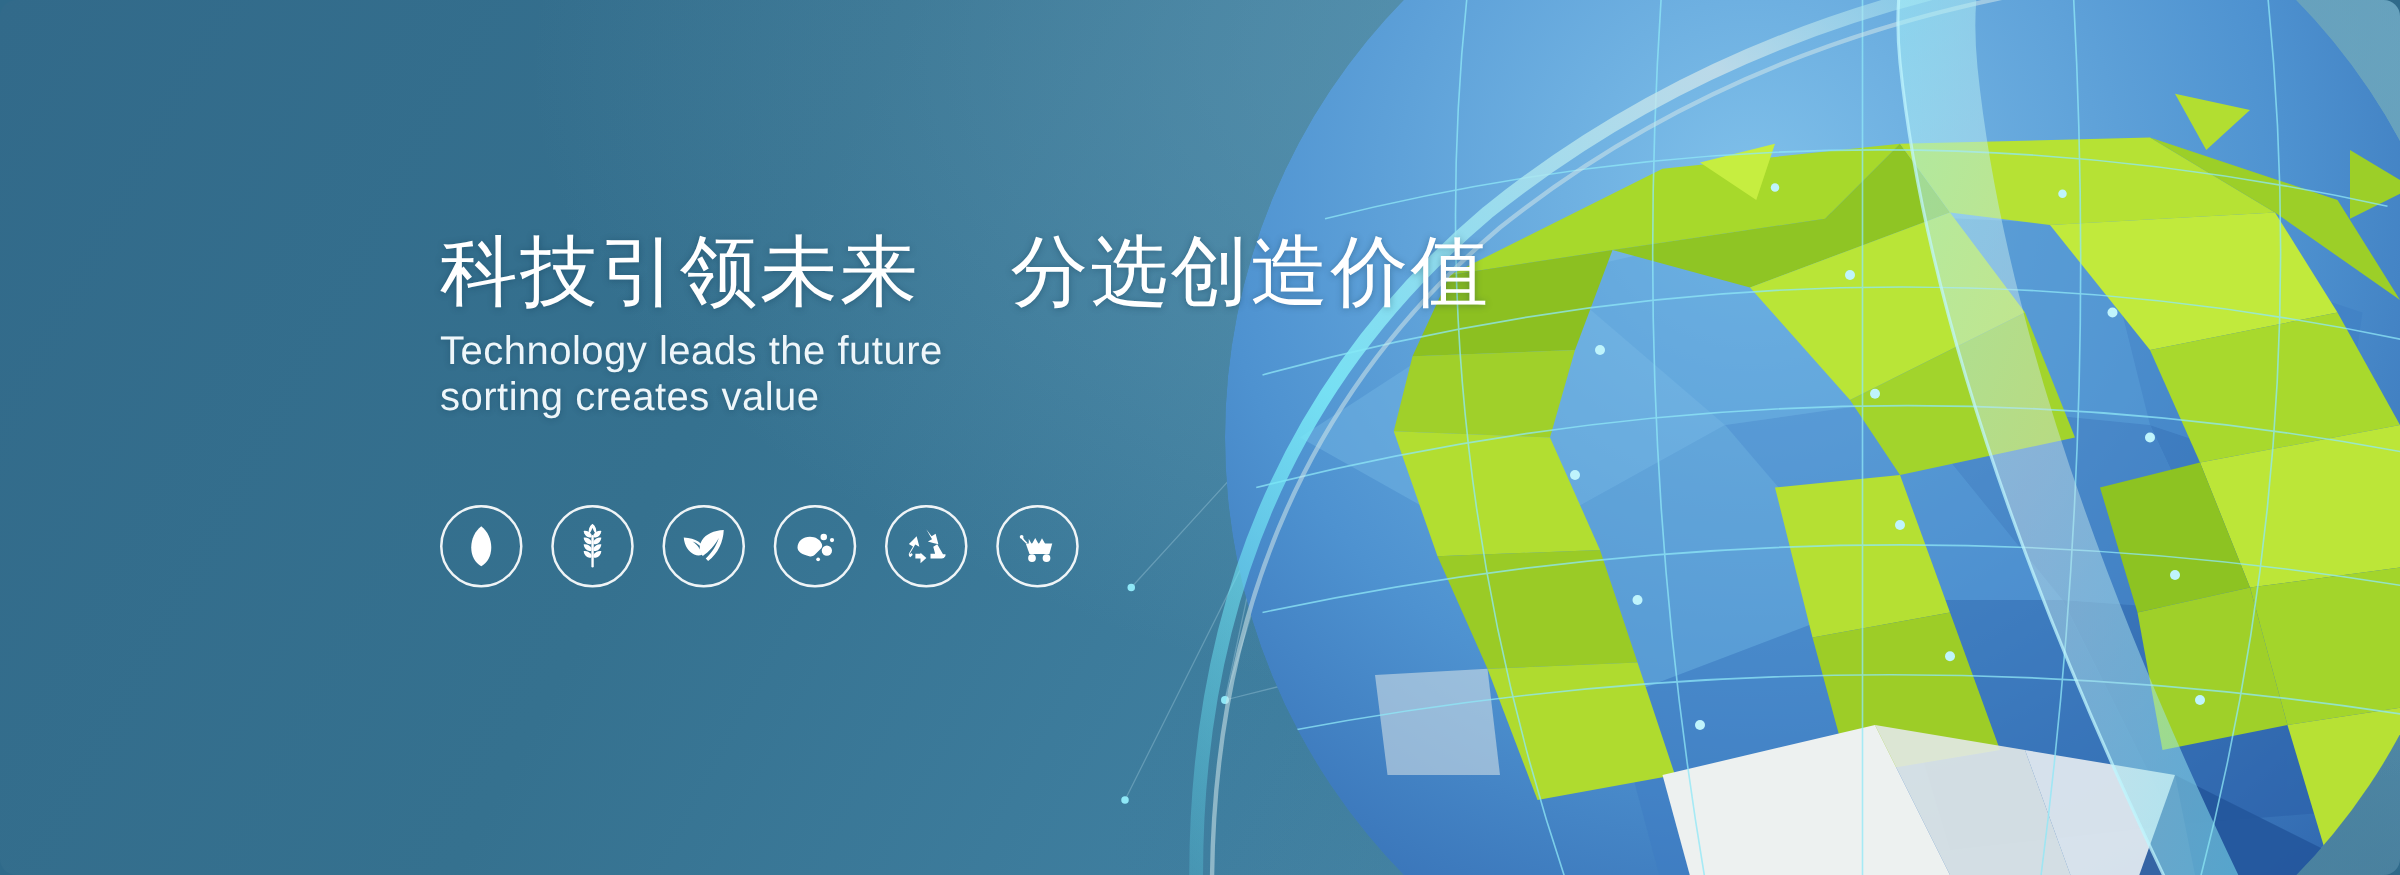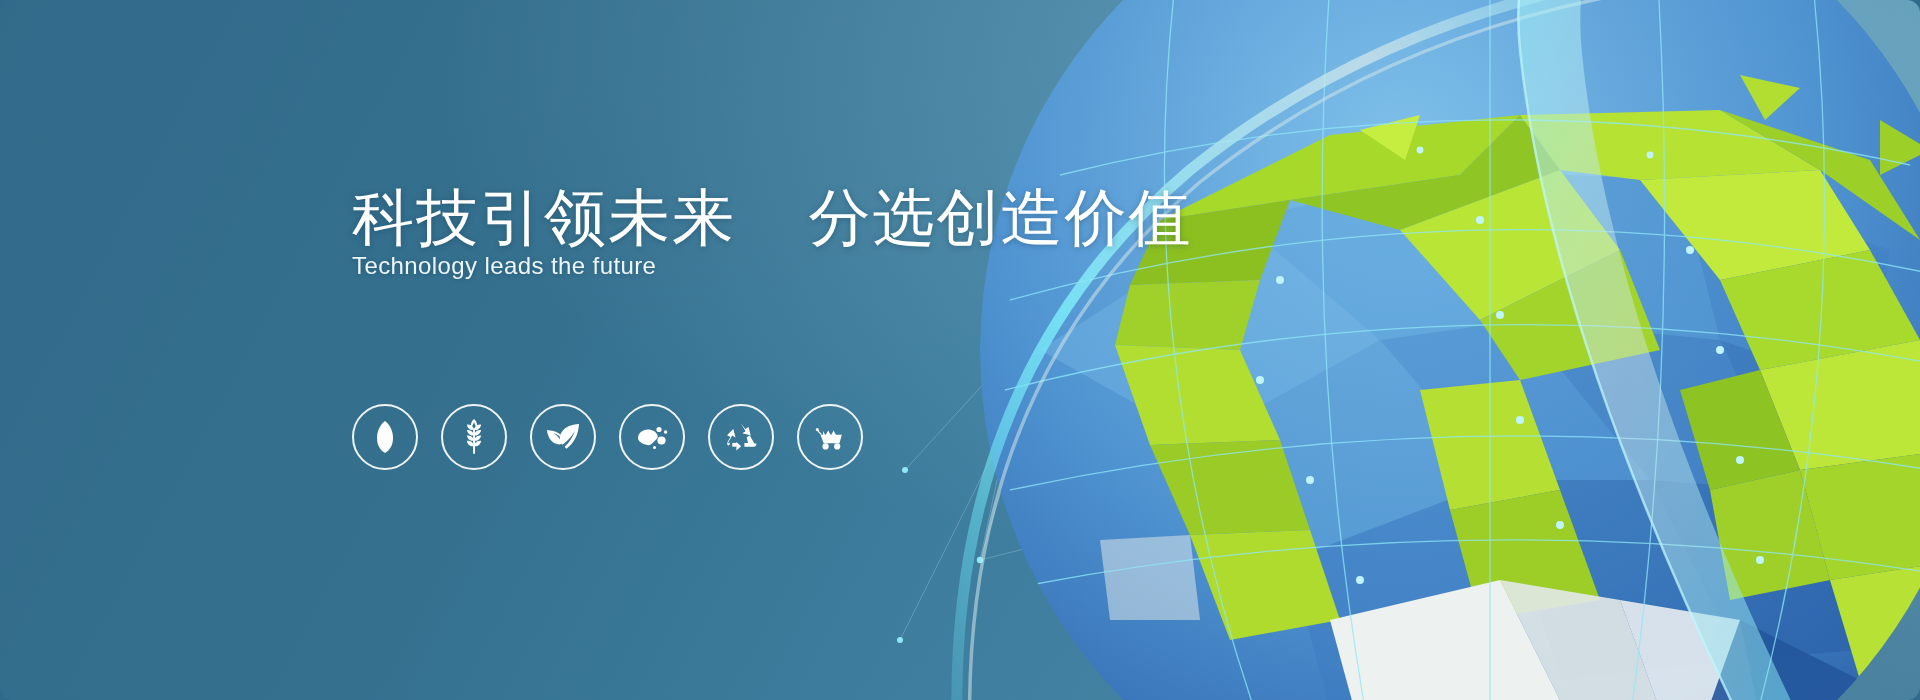--- a/index.html
+++ b/index.html
@@ -25,21 +25,21 @@
 
   
   .copy{position:absolute;left:352px;top:185px;width:900px;color:#fff;}
   .headline{
     font-size:62px;line-height:1.05;font-weight:400;letter-spacing:2px;
     color:#ffffff;white-space:nowrap;
     text-shadow:0 1px 6px rgba(10,45,70,.35);
   }
   .headline .gap{display:inline-block;width:34px;}
   .sub{
-    margin-top:2px;font-size:24px;line-height:1.14;font-weight:300;
+    margin-top:12px;font-size:32px;line-height:1.14;font-weight:300;
     color:#eef6fa;letter-spacing:.4px;
     text-shadow:0 1px 5px rgba(10,45,70,.3);
   }
   .sub div{white-space:nowrap;}
 
   
   .icons{position:absolute;left:352px;top:404px;display:flex;gap:23px;}
   .ico{
     width:66px;height:66px;border-radius:50%;
     border:2px solid rgba(255,255,255,.92);
@@ -234,20 +234,21 @@
   </div>
 
   <div class="copy">
     <div class="headline">
       <span>科技引领未来</span>
       <span class="gap"></span>
       <span>分选创造价值</span>
     </div>
     <div class="sub">
       <div>Technology leads the future</div>
+      <div>sorting creates value</div>
     </div>
   </div>
 
   <div class="icons">
 
     <div class="ico">
       <svg width="30" height="34" viewBox="0 0 30 34">
         <path d="M15 1c5 4 8 10 8 17 0 7-3 12-8 15-5-3-8-8-8-15C7 11 10 5 15 1z"></path>
         <path d="M15 4c-2.6 3.4-4 8.2-4 13.5 0 4.3 1.1 8.2 3 11 .3.4.7.4 1 0" fill="#4A86A3" opacity=".35"></path>
       </svg>

